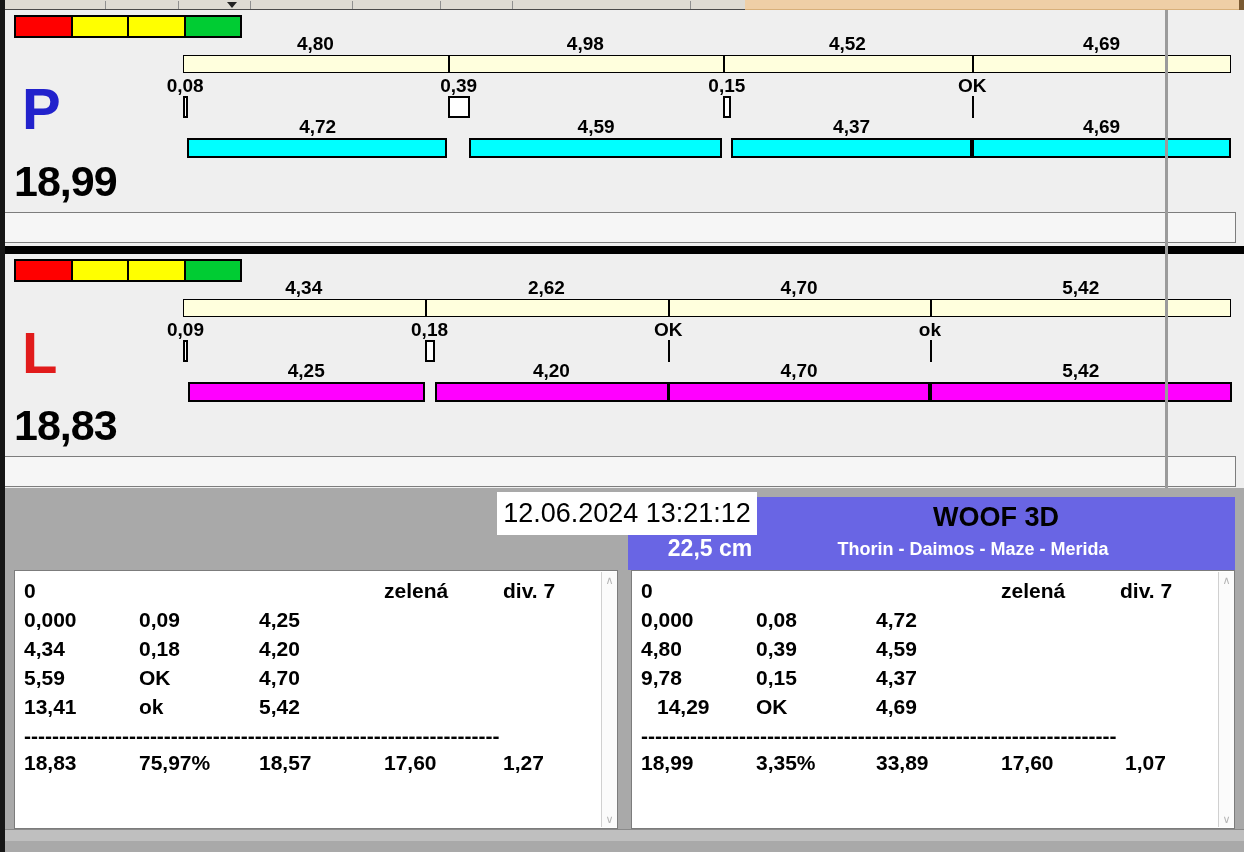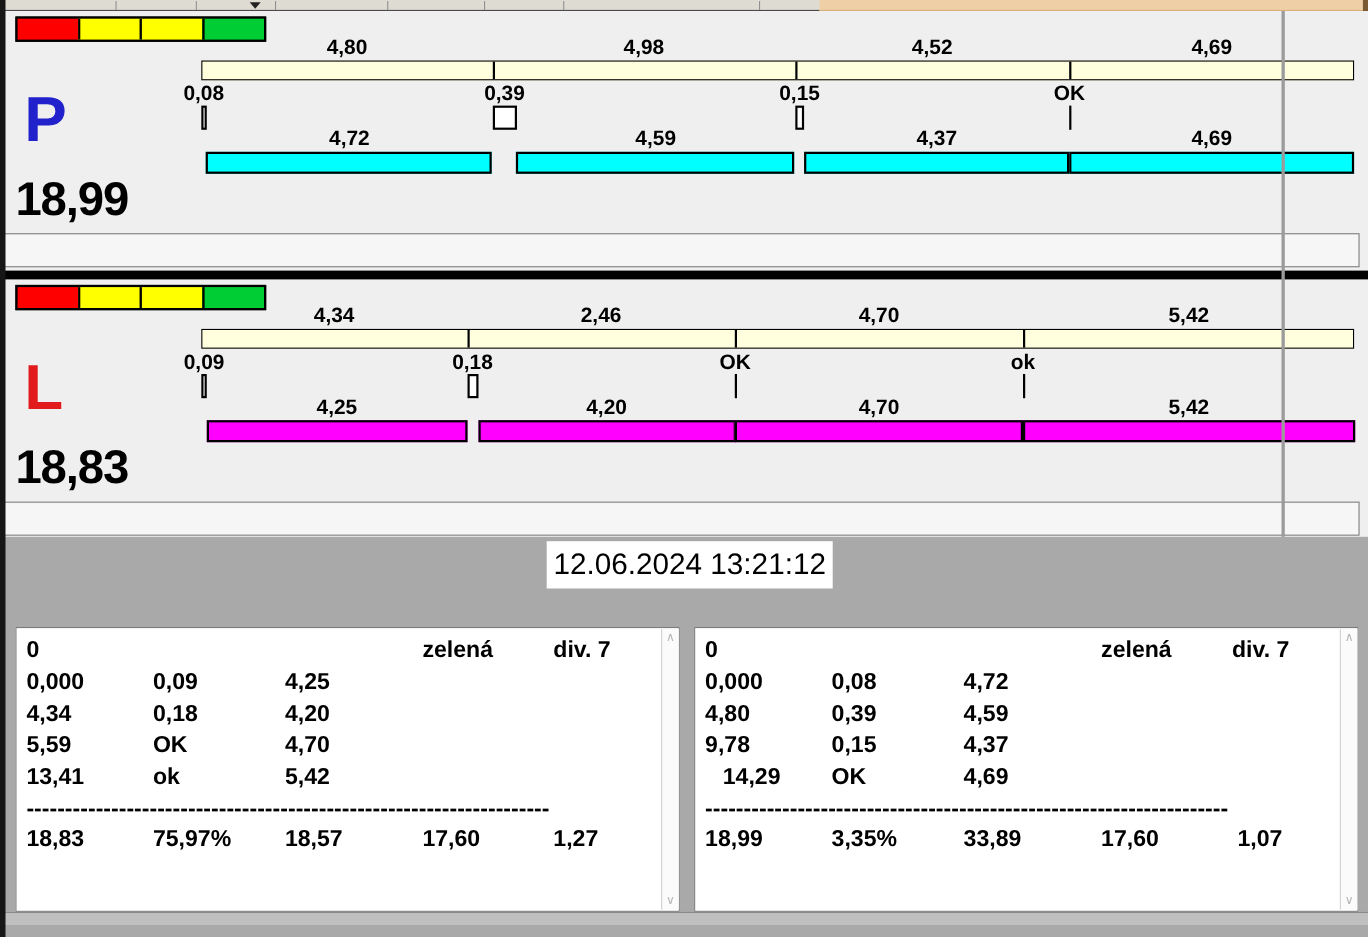--- a/index.html
+++ b/index.html
@@ -129,21 +129,21 @@
         <div class="split-bar" style="left: 183px; top: 45px; width: 1048px; height: 18px;">
           <div class="bar-divider" style="left: 240.546px;"></div>
           <div class="bar-divider" style="left: 484.319px;"></div>
           <div class="bar-divider" style="left: 745.902px;"></div>
         </div>
         <div class="t-label" style="left: 303.773px; top: 24px;">4,34</div>
         <div class="t-label" style="left: 185.505px; top: 66px;">0,09</div>
         <div class="gap-box" style="left: 183px; top: 86px; width: 5px;"></div>
         <div class="t-label" style="left: 306.278px; top: 107px;">4,25</div>
         <div class="dog-bar" style="left: 188px; top: 128px; width: 237px; height: 20px; background: rgb(255, 0, 255);"></div>
-        <div class="t-label" style="left: 546.433px; top: 24px;">2,46</div>
+        <div class="t-label" style="left: 546.433px; top: 24px;">2,62</div>
         <div class="t-label" style="left: 429.555px; top: 66px;">0,18</div>
         <div class="gap-box" style="left: 424.546px; top: 86px; width: 10px;"></div>
         <div class="t-label" style="left: 551.442px; top: 107px;">4,20</div>
         <div class="dog-bar" style="left: 435px; top: 128px; width: 234px; height: 20px; background: rgb(255, 0, 255);"></div>
         <div class="t-label" style="left: 799.11px; top: 24px;">4,70</div>
         <div class="t-label" style="left: 668.319px; top: 66px;">OK</div>
         <div class="gap-tick" style="left: 668.319px; top: 86px;"></div>
         <div class="t-label" style="left: 799.11px; top: 107px;">4,70</div>
         <div class="dog-bar" style="left: 668px; top: 128px; width: 262px; height: 20px; background: rgb(255, 0, 255);"></div>
         <div class="t-label" style="left: 1080.73px; top: 24px;">5,42</div>
@@ -157,20 +157,25 @@
         <div class="light" style="background: rgb(255, 255, 0);"></div>
         <div class="light" style="background: rgb(255, 255, 0);"></div>
         <div class="light" style="background: rgb(0, 204, 51);"></div>
       </div>
     <div class="lane-letter" style="color: rgb(225, 27, 27);">L</div>
     <div class="lane-total">18,83</div>
     <div class="status-strip"></div>
   </section>
 
   <section class="bottom">
+    <div class="hdr hdr-right" style="background: rgb(105, 101, 228);">
+      <div class="hdr-title">WOOF 3D</div>
+      <div class="hdr-sub">Thorin - Daimos - Maze - Merida</div>
+      <div class="hdr-height">22,5 cm</div>
+    </div>
     <div class="datetime">12.06.2024 13:21:12</div>
 
     <div class="inset inset-left"></div>
     <div class="inset inset-right"></div>
     <div class="tbl tbl-left">
         <span class="tcell" style="left: 8px; top: 10px;">0</span>
         <span class="tcell" style="left: 368px; top: 10px;">zelená</span>
         <span class="tcell" style="left: 487px; top: 10px;">div. 7</span>
         <span class="tcell" style="left: 8px; top: 39px;">0,000</span>
         <span class="tcell" style="left: 123px; top: 39px;">0,09</span>

